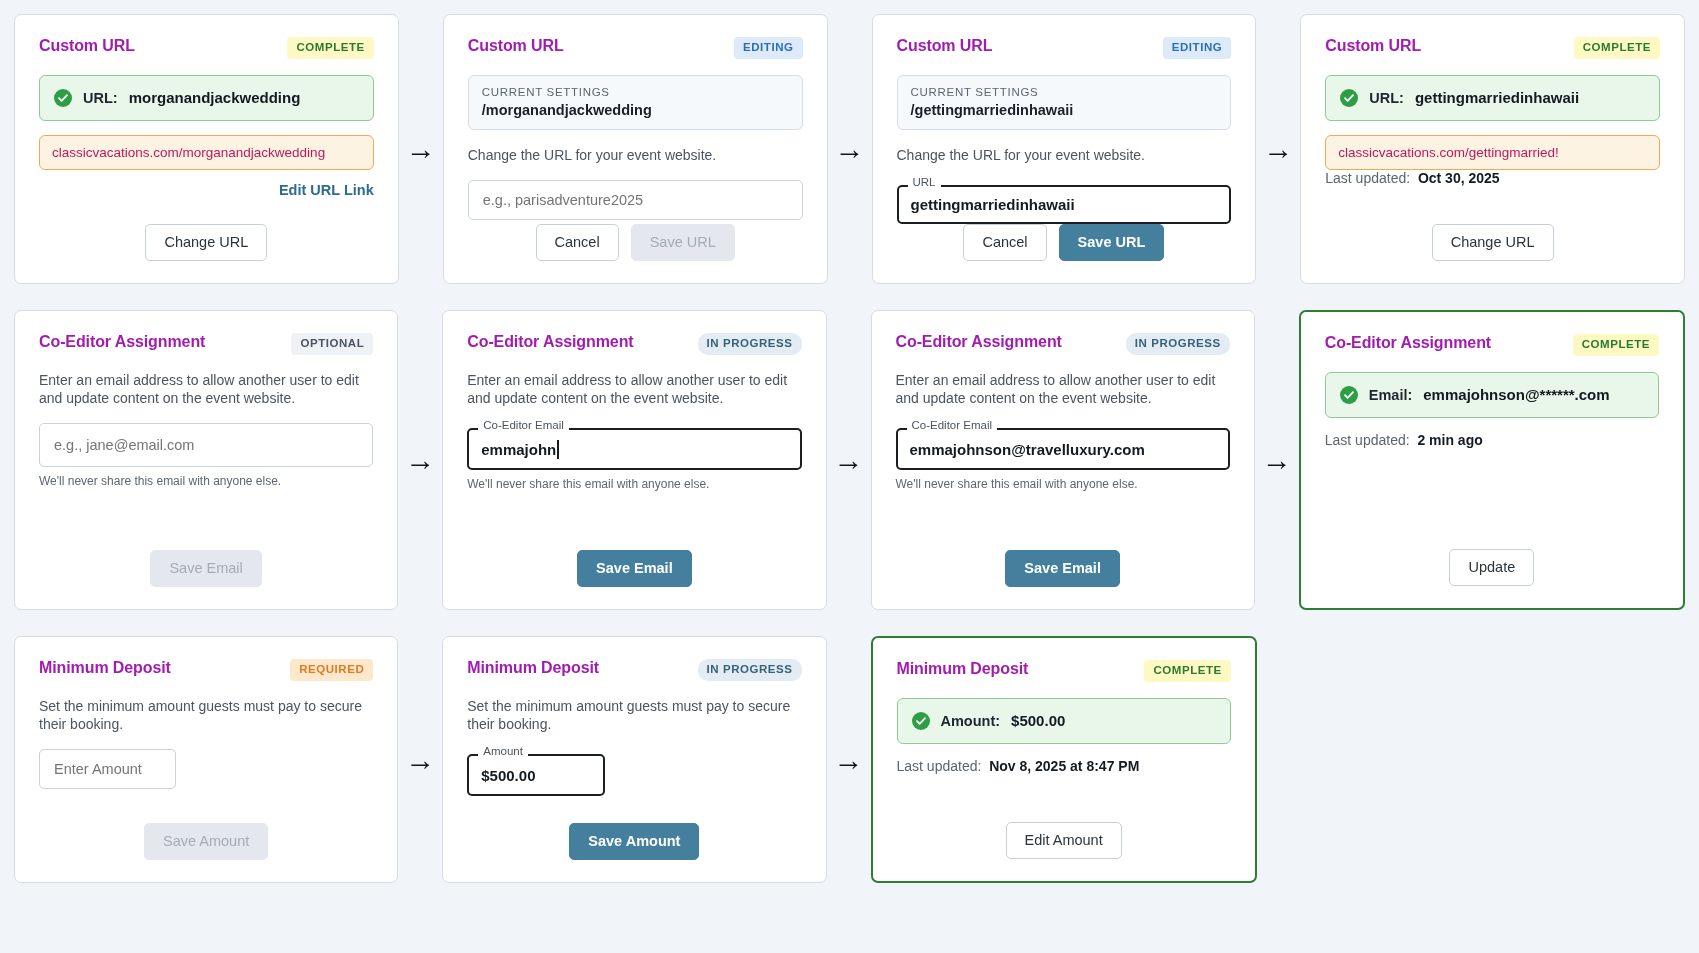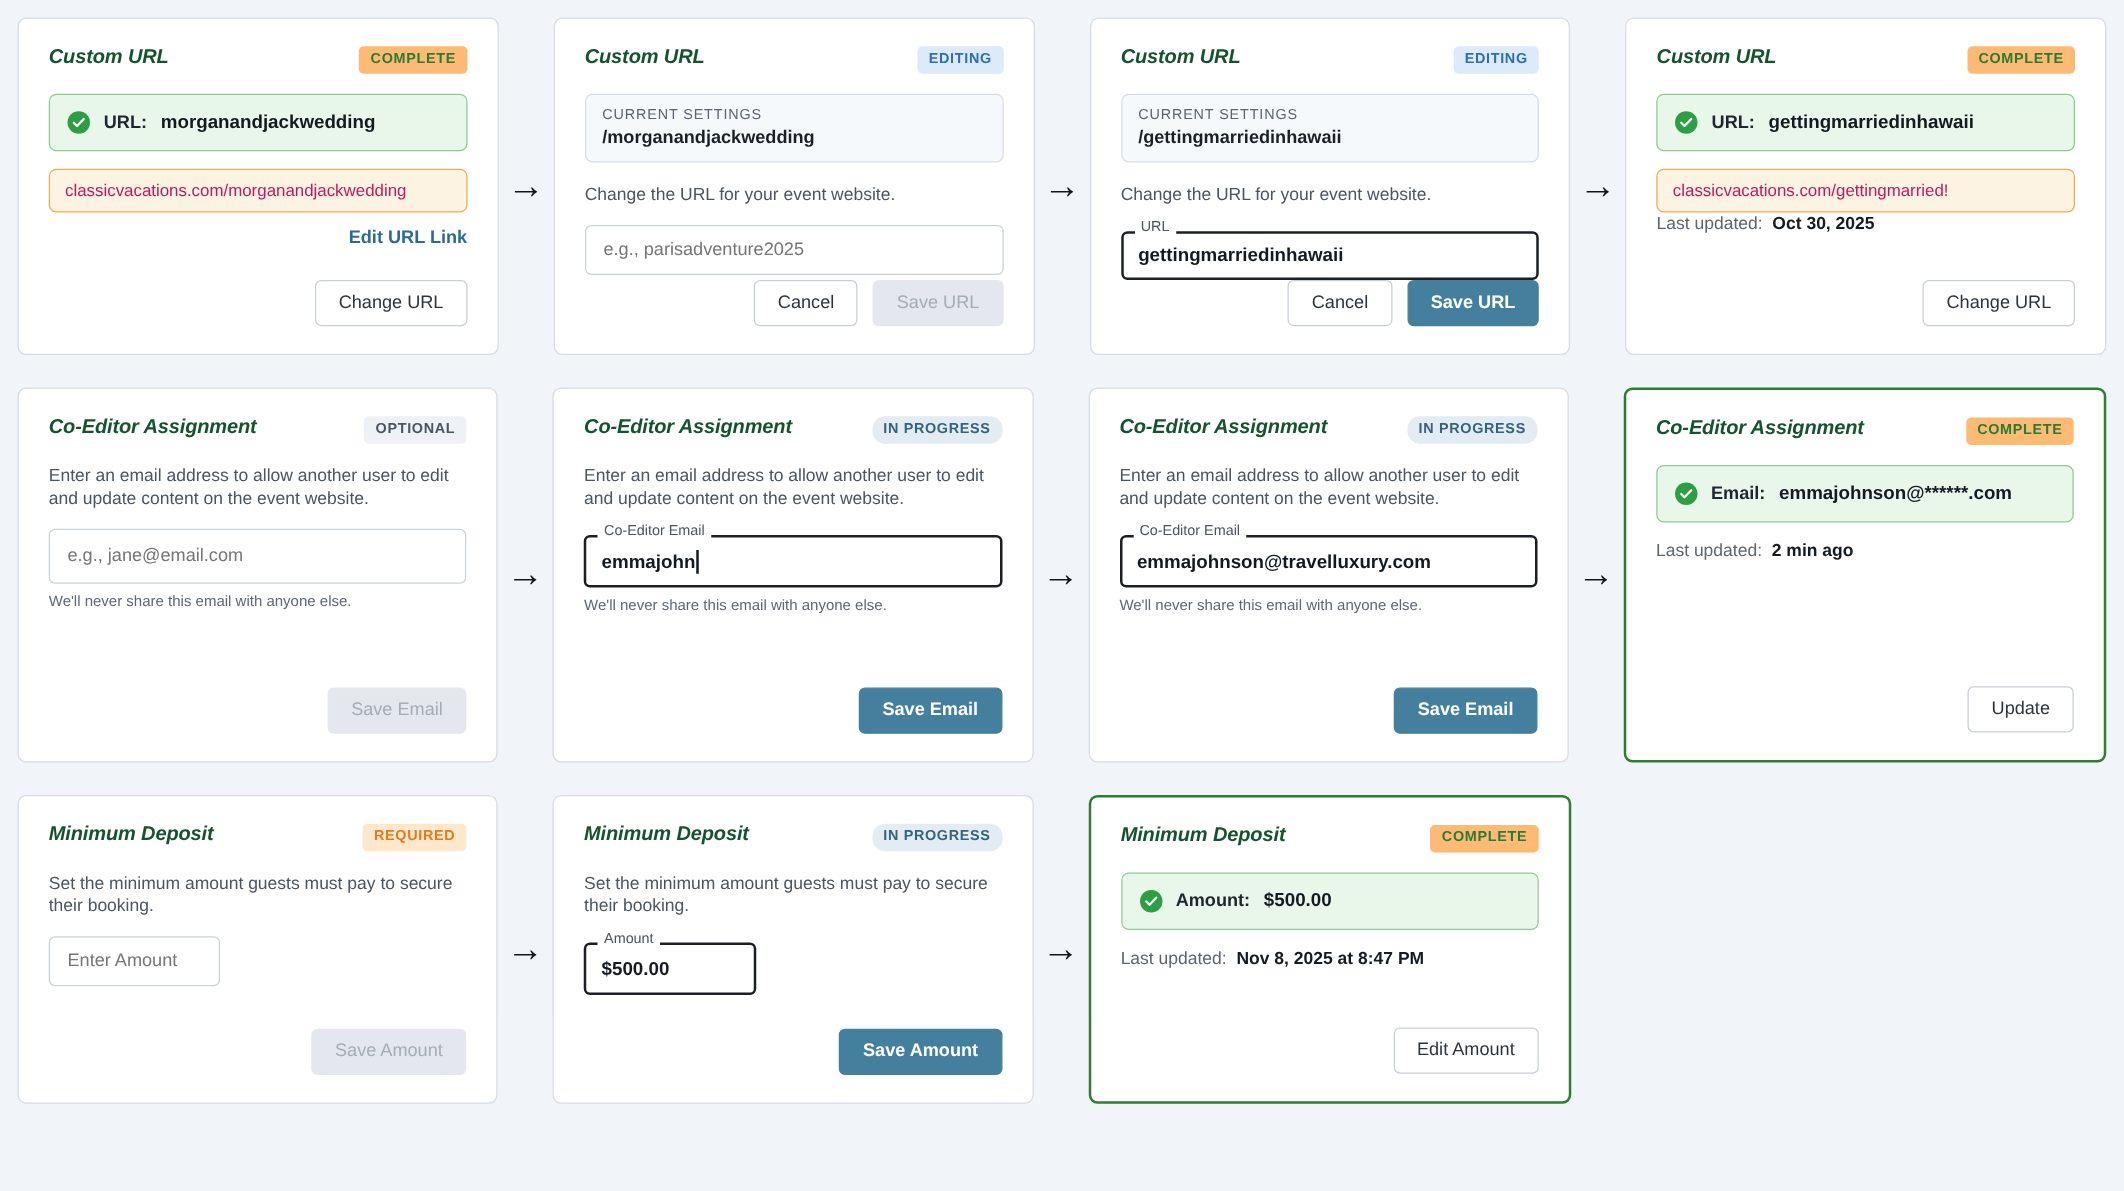--- a/index.html
+++ b/index.html
@@ -41,30 +41,29 @@
   .card.done-outline { border: 2px solid #2e7d32; }
   .card.r1 { height: 270px; }
   .card.r2 { height: 300px; }
   .card.r3 { height: 247px; }
 
   .card-head {
     display: flex; align-items: flex-start; justify-content: space-between;
     margin-bottom: 16px;
   }
   .card-title {
-    font-size: 16px; font-weight: bold; color: #14532d;
+    font-size: 16px; font-weight: bold; color: #a21caf;
     letter-spacing: -0.1px;
-    font-style: italic;
   }
   .badge {
     font-size: 11.5px; font-weight: bold; letter-spacing: 0.55px;
     padding: 5px 9px; border-radius: 4px; white-space: nowrap;
     line-height: 1;
   }
-  .badge.complete { background: #fdba74; color: #2b7a33; }
+  .badge.complete { background: #fef9c3; color: #2b7a33; }
   .badge.editing  { background: #dceafa; color: #2c6fb5; }
   .badge.progress { background: #e2ecf2; color: #35627c; border-radius: 10px; }
   .badge.optional { background: #eef1f5; color: #4a5462; }
   .badge.required { background: #fde8cc; color: #e07b20; }
 
   
   .success-box {
     background: #e9f6ea;
     border: 1px solid #8fca93;
     border-radius: 6px;
@@ -153,21 +152,21 @@
   }
   .field.small { width: 138px; }
 
   .helper { font-size: 12px; color: #5d6672; margin-top: 7px; }
 
   .last-updated { font-size: 14px; color: #5b6470; }
   .last-updated b { color: #151b23; font-weight: bold; }
 
   .actions {
     margin-top: auto;
-    display: flex; justify-content: flex-end; align-items: center; gap: 12px;
+    display: flex; justify-content: center; align-items: center; gap: 12px;
   }
   .btn {
     font-family: "Liberation Sans", sans-serif;
     font-size: 14.5px; border-radius: 5px;
     padding: 9px 18px; cursor: pointer; line-height: 1.2;
     white-space: nowrap;
   }
   .btn.outline {
     background: #fff; border: 1px solid #c7cfd8; color: #2c333c;
   }

